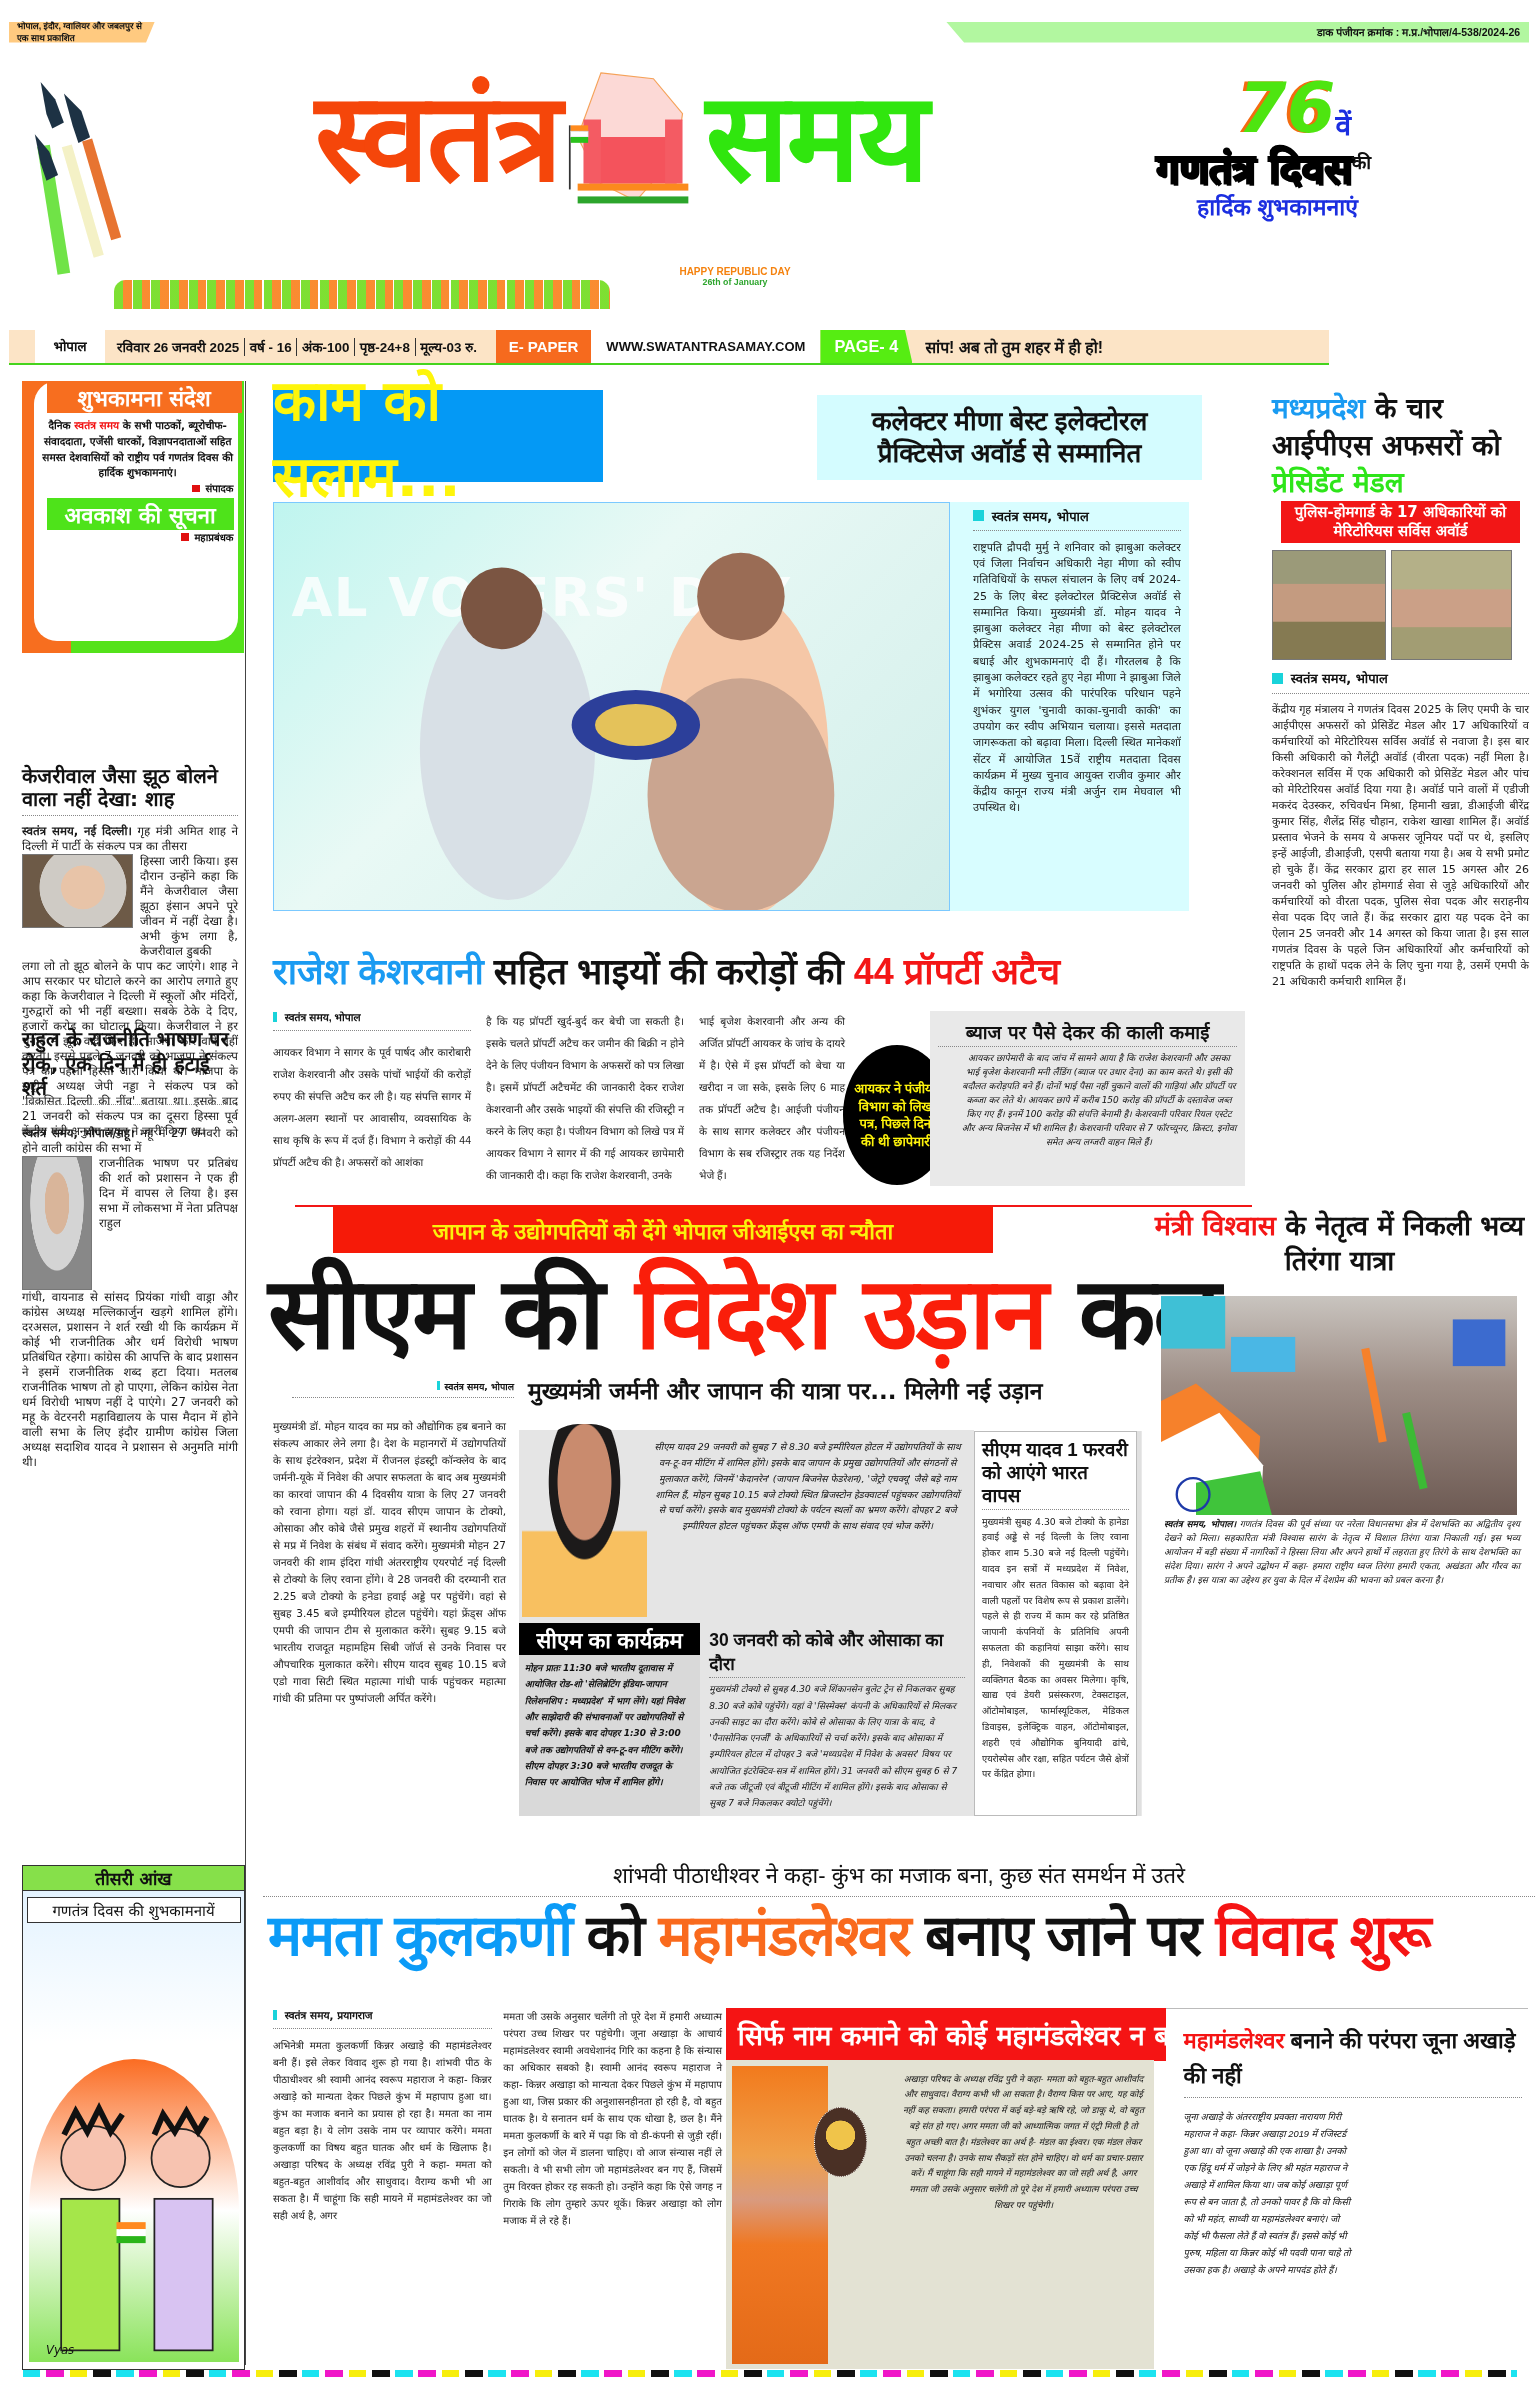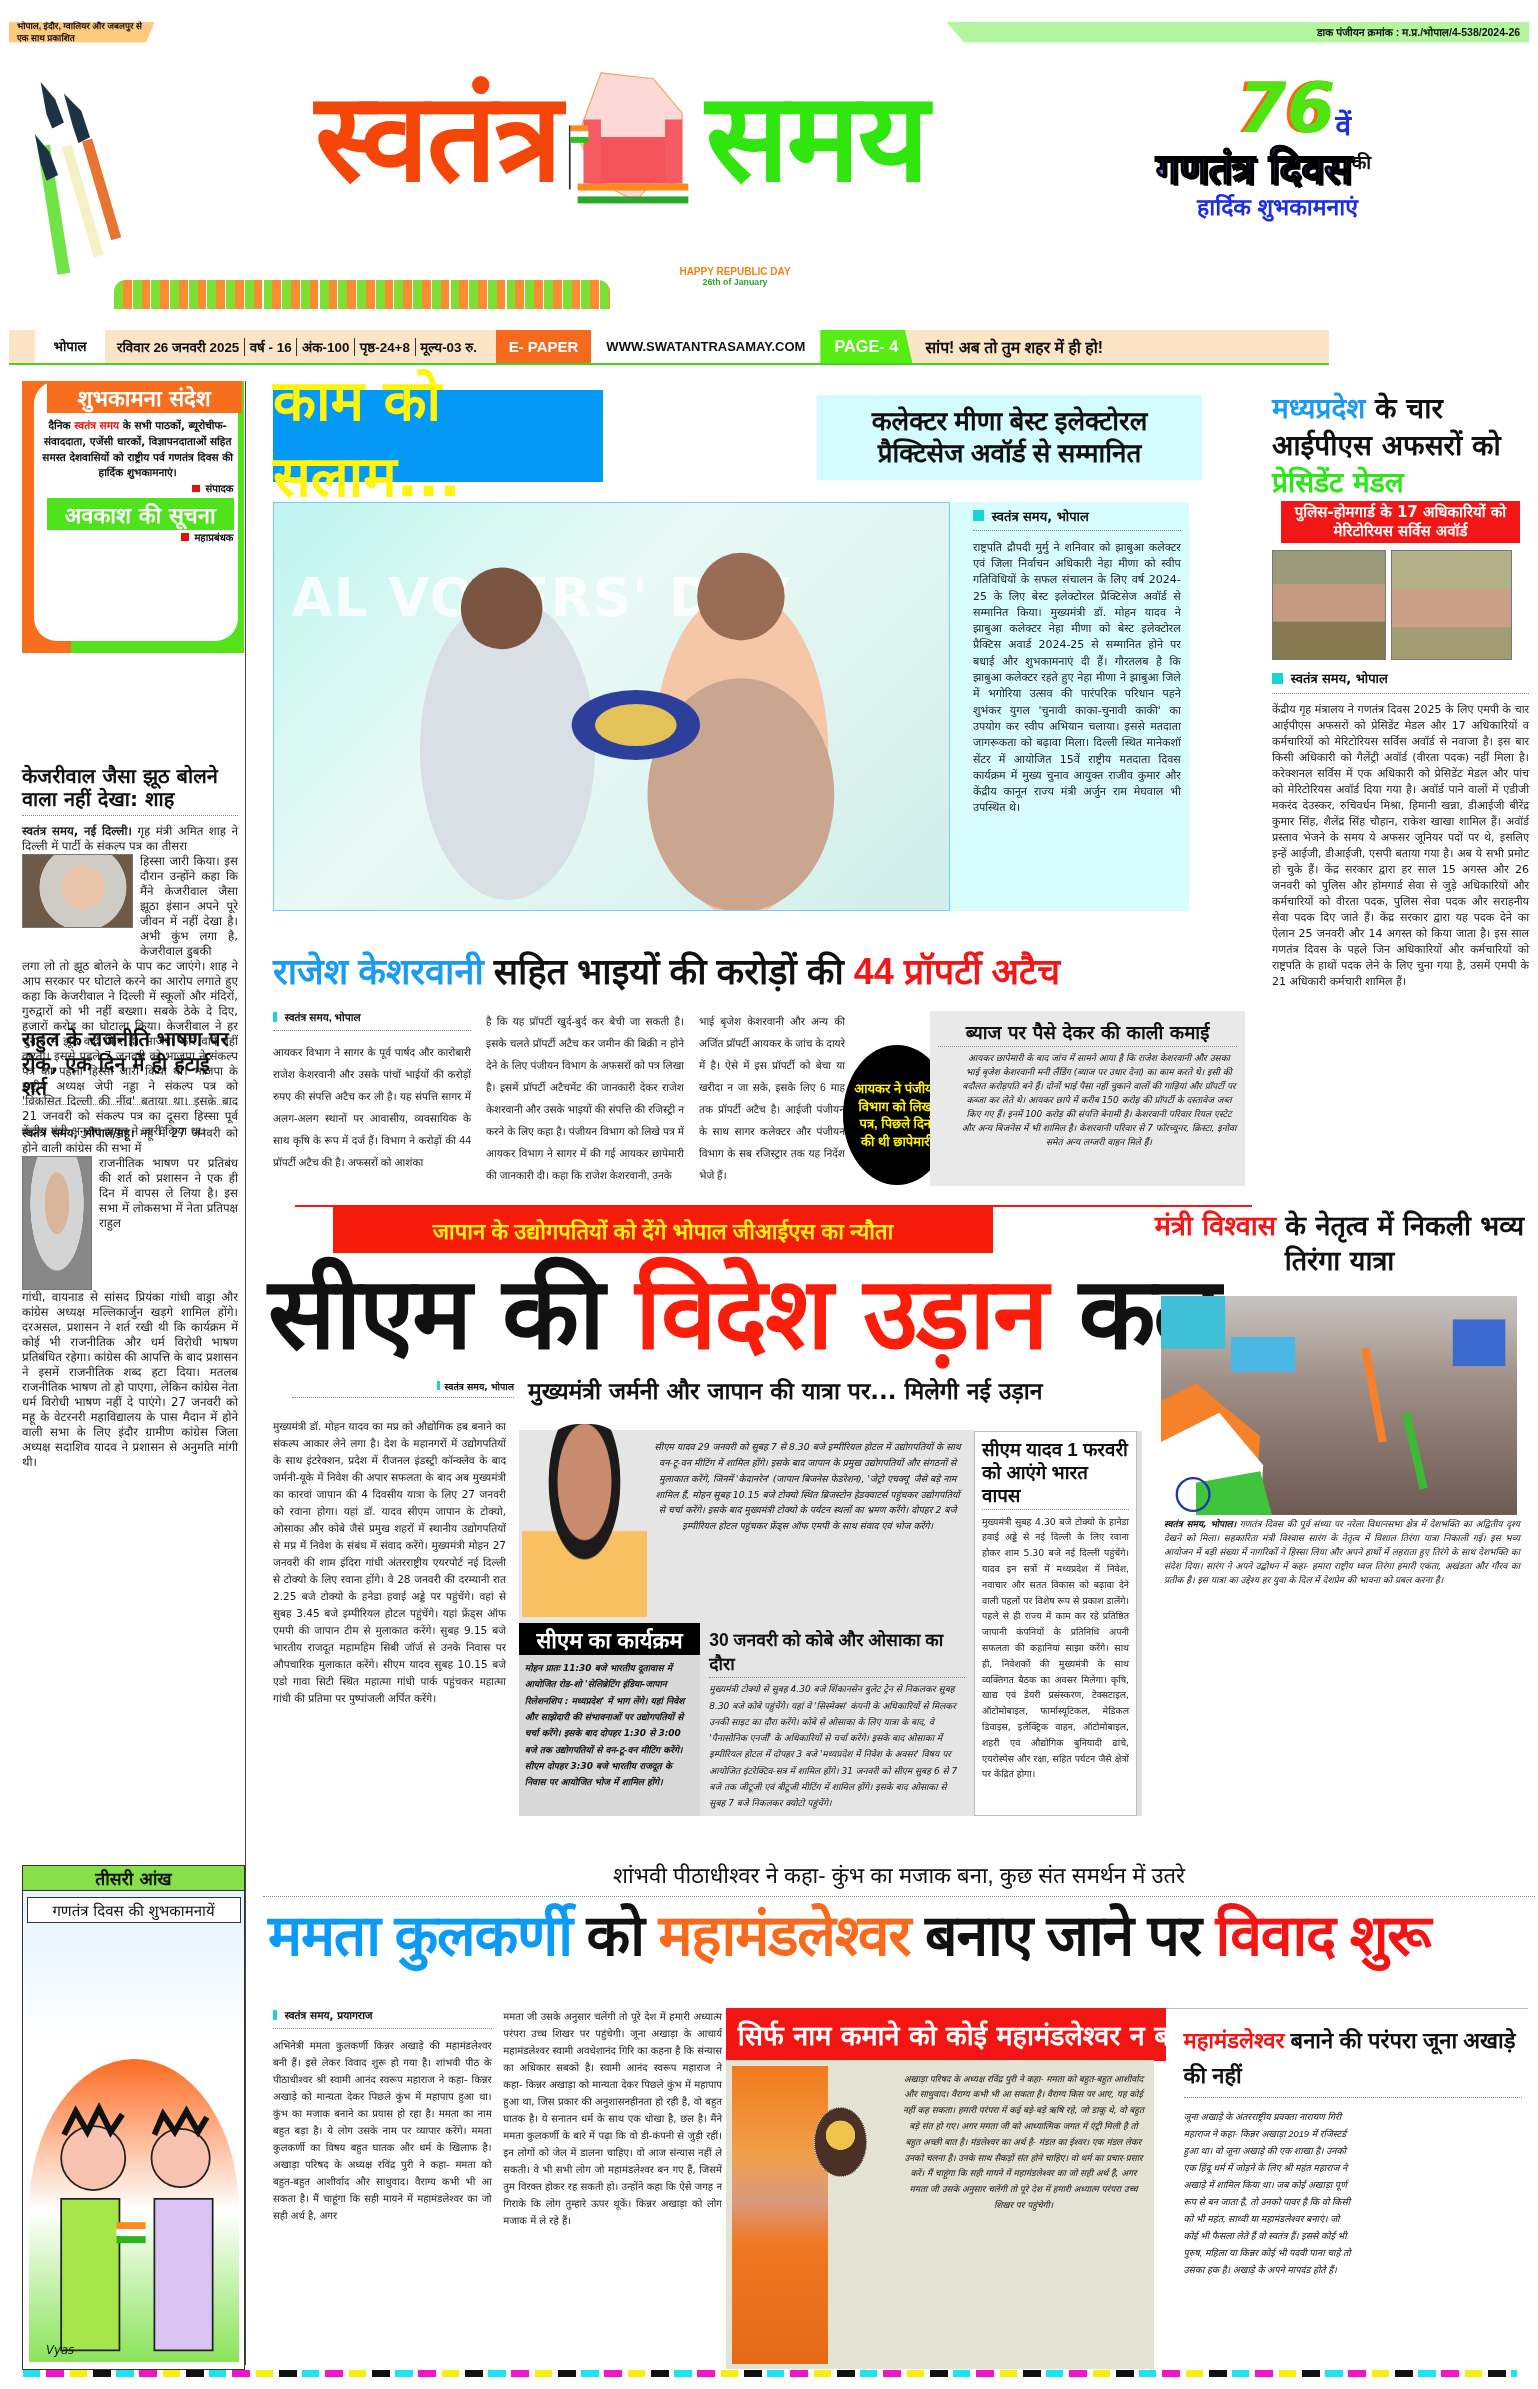--- a/index.html
+++ b/index.html
@@ -56,21 +56,21 @@
 </div>
 
 <div class="abs" style="left:114px;top:280px;width:496px;height:29px;background:repeating-linear-gradient(90deg,#6fdc1c 0 8.8px,#f97f1a 8.8px 17.5px,#fff 17.5px 18.7px);border-radius:11.7px 11.7px 0 0;opacity:.9"></div>
 
 <div class="abs" style="left:1156px;top:73px;width:362px;height:187px">
   <div style="display:flex;align-items:flex-end;margin-left:82px">
     <span style="font-size:70px;font-weight:bold;font-style:italic;color:#4ee510;line-height:1;text-shadow:-3.5px 0 #f36b10">76</span>
     <span style="font-size:28px;font-weight:bold;color:#1b2ee0">वें</span>
   </div>
   <div style="display:flex;align-items:flex-start;margin-top:5.8px">
-    <span style="font-size:41px;font-weight:bold;color:#8b5cf6;-webkit-text-stroke:1.8px #000;text-shadow:2.3px 2.3px 0 #000;line-height:1">गणतंत्र दिवस</span>
+    <span style="font-size:41px;font-weight:bold;color:#000000;-webkit-text-stroke:1.8px #000;text-shadow:2.3px 2.3px 0 #000;line-height:1">गणतंत्र दिवस</span>
     <span style="font-size:18.7px;font-weight:bold;color:#111">की</span>
   </div>
   <div class="cond" style="font-size:23px;font-weight:bold;color:#1b2ee0;margin-left:41px">हार्दिक शुभकामनाएं</div>
 </div>
 
 <div class="abs" style="left:8.8px;top:330px;width:1320px;height:35px;background:#fce4c6;border-bottom:2.3px solid #45d41e;display:flex;align-items:stretch">
   <div style="margin-left:26px;width:35px;background:#fff;display:flex;align-items:center;justify-content:center;font-size:0"></div>
   <div class="cond" style="display:flex;align-items:center;font-size:13.4px;font-weight:bold;gap:0;margin-left:-35px">
     <span style="width:35px;display:inline-block;text-align:center;background:#fff;line-height:33px;padding:0 18.7px;width:auto">भोपाल</span>
     <span style="padding:0 4.7px 0 11.7px;border-right:1.2px solid #333">रविवार 26 जनवरी 2025</span>

